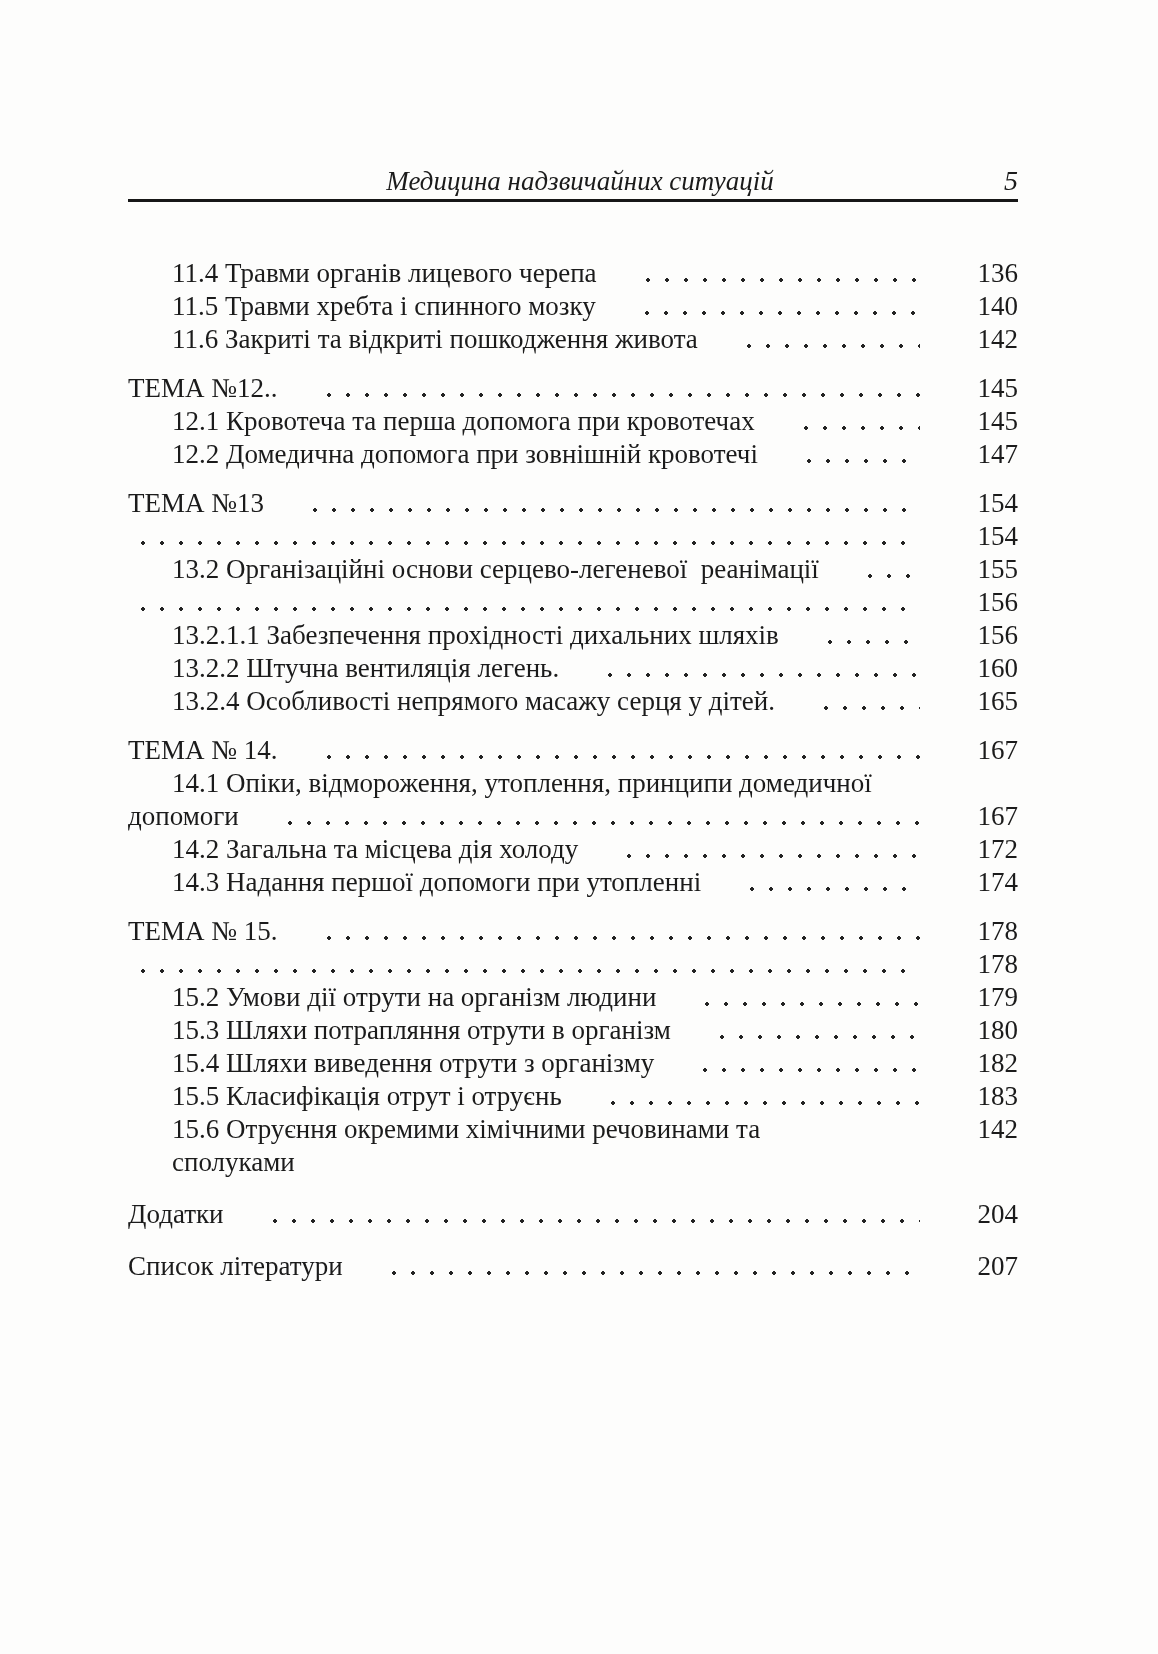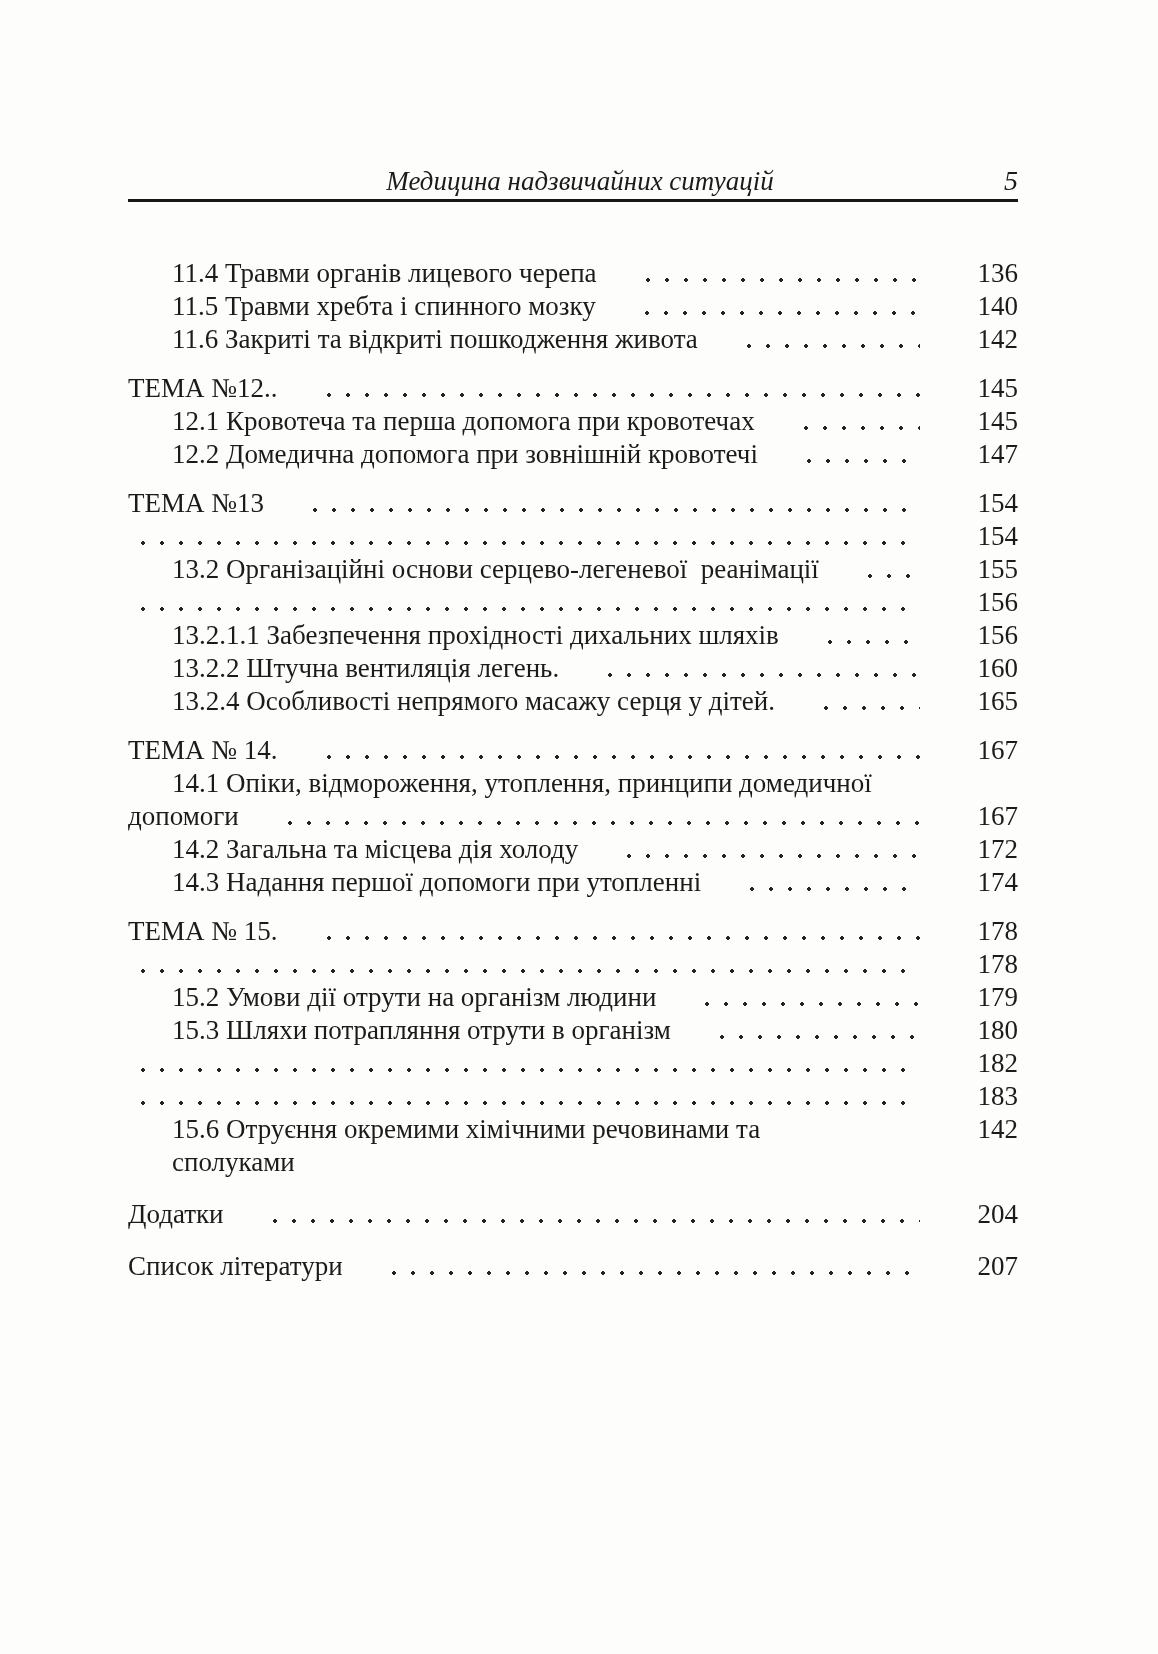--- a/index.html
+++ b/index.html
@@ -154,24 +154,26 @@
             <span class="txt ind">15.2 Умови дії отрути на організм людини</span>
             <span class="dots"></span>
             <span class="pg">179</span>
           </div>
           <div class="row">
             <span class="txt ind">15.3 Шляхи потрапляння отрути в організм</span>
             <span class="dots"></span>
             <span class="pg">180</span>
           </div>
           <div class="row">
+            <span class="txt ind">15.4 Шляхи виведення отрути з організму</span>
             <span class="dots"></span>
             <span class="pg">182</span>
           </div>
           <div class="row">
+            <span class="txt ind">15.5 Класифікація отрут і отруєнь</span>
             <span class="dots"></span>
             <span class="pg">183</span>
           </div>
           <div class="row">
             <span class="txt ind">15.6 Отруєння окремими хімічними речовинами та сполуками</span>
             <span class="dots"></span>
             <span class="pg">142</span>
           </div>
         </div>
         <div class="block big">

